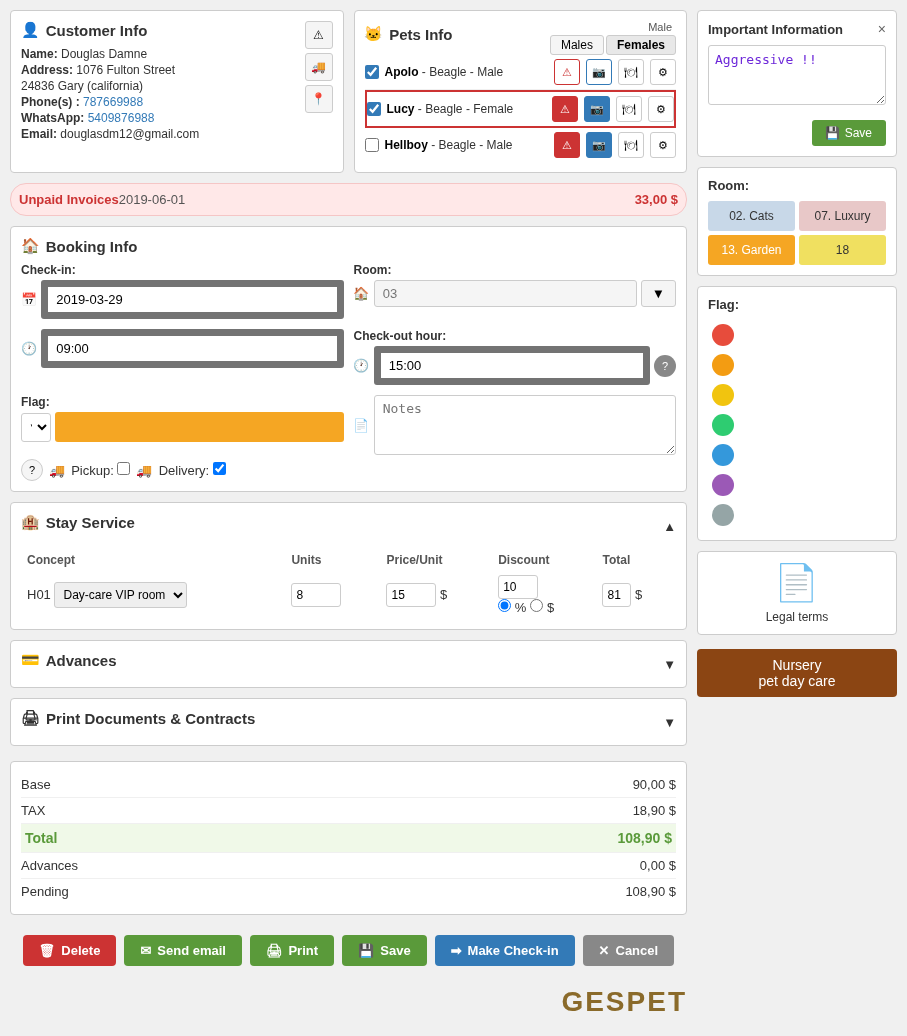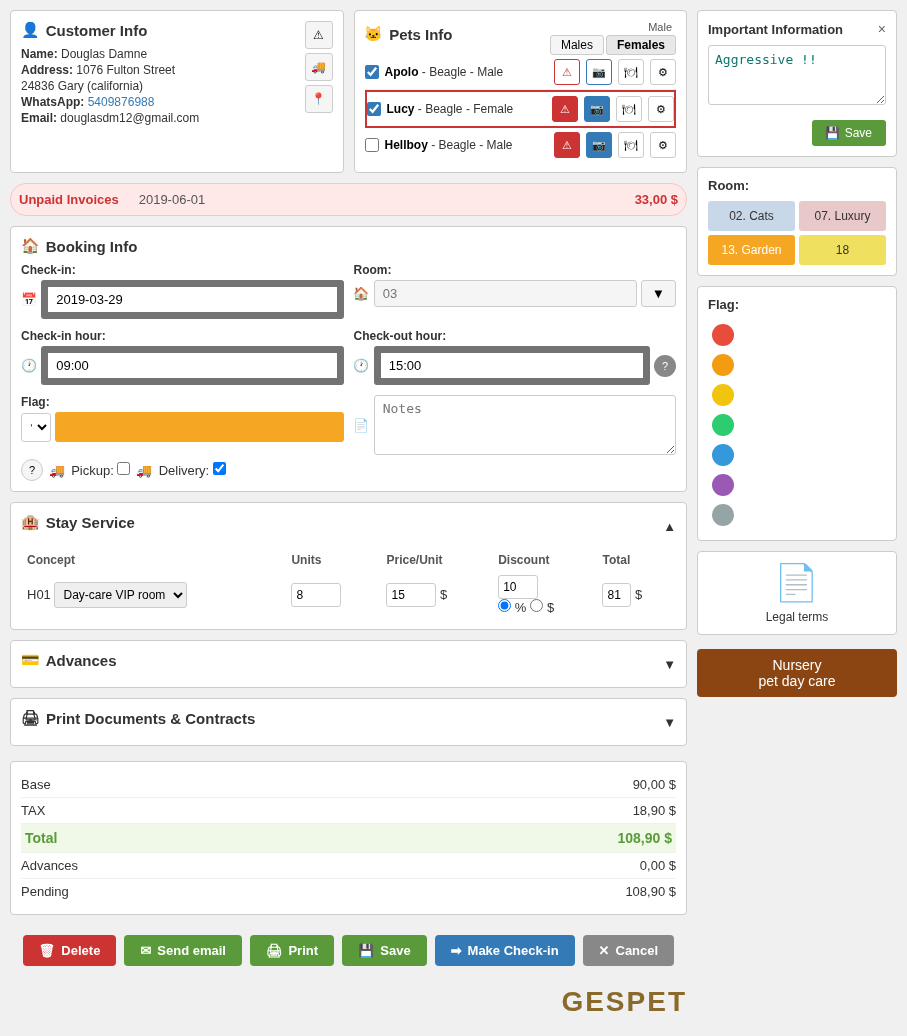--- a/index.html
+++ b/index.html
@@ -27,21 +27,21 @@
     .pet-row { display: flex; align-items: center; gap: 6px; padding: 4px 0; border-bottom: 1px solid #f0f0f0; }
     .pet-row:last-child { border-bottom: none; }
     .pet-checkbox { width: 14px; height: 14px; accent-color: #337ab7; }
     .pet-name { flex: 1; font-size: 12px; }
     .pet-name .name { color: #000000; font-weight: bold; }
     .pet-action-btn { width: 26px; height: 26px; border-radius: 3px; border: 1px solid #ccc; display: flex; align-items: center; justify-content: center; cursor: pointer; font-size: 11px; background: #fff; }
     .pet-action-btn.red { border-color: #cc3333; color: #cc3333; }
     .pet-action-btn.blue { border-color: #337ab7; color: #337ab7; }
     
     
-    .unpaid-invoices { background: #ffe8e8; border: 1px solid #f5c6c6; border-radius: 16px; padding: 8px 8px; display: flex; align-items: center; gap: 20px; }
+    .unpaid-invoices { background: #ffe8e8; border: 1px solid #f5c6c6; border-radius: 16px; padding: 8px 8px; display: flex; align-items: center; }
     .unpaid-label { font-weight: bold; color: #cc3333; }
     .unpaid-date { color: #555; }
     .unpaid-amount { margin-left: auto; font-weight: bold; color: #cc3333; }
     
     
     .booking-info { background: #fff; border: 1px solid #ccc; border-radius: 4px; padding: 10px; }
     .booking-grid { display: grid; grid-template-columns: 1fr 1fr; gap: 10px; margin-top: 8px; }
     .form-group { display: flex; flex-direction: column; gap: 3px; }
     .form-label { font-weight: bold; font-size: 12px; }
     .form-input { display: flex; align-items: center; gap: 4px; }
@@ -82,21 +82,21 @@
     .btn-checkin { background: #337ab7; }
     .btn-cancel { background: #888; }
     
     
     .gespet-logo { text-align: right; margin-top: 10px; }
     .gespet-text { font-size: 28px; font-weight: bold; color: #8a6a2a; letter-spacing: 2px; }
     
     
     .important-info-card { background: #fff; border: 1px solid #ccc; border-radius: 4px; padding: 10px; }
     .important-header { display: flex; align-items: center; justify-content: space-between; margin-bottom: 8px; font-weight: bold; font-size: 13px; }
-    .important-text { border: 1px solid #ccc; border-radius: 3px; padding: 6px; min-height: 60px; font-size: 13px; color: #0f766e; background: #fff; width: 100%; }
+    .important-text { border: 1px solid #ccc; border-radius: 3px; padding: 6px; min-height: 60px; font-size: 13px; color: #6d28d9; background: #fff; width: 100%; }
     .save-btn-green { background: #5a9a3a; color: #fff; border: none; border-radius: 3px; padding: 6px 14px; cursor: pointer; font-size: 12px; float: right; margin-top: 6px; display: flex; align-items: center; gap: 4px; }
     
     .room-card { background: #fff; border: 1px solid #ccc; border-radius: 4px; padding: 10px; }
     .room-card .card-title { font-weight: bold; margin-bottom: 8px; }
     .room-grid { display: grid; grid-template-columns: 1fr 1fr; gap: 4px; }
     .room-item { padding: 8px 6px; text-align: center; font-size: 12px; border-radius: 3px; }
     .room-item.cats { background: #c8d8e8; }
     .room-item.luxury { background: #e8c8c8; }
     .room-item.garden { background: #f5a623; color: #fff; }
     .room-item.num18 { background: #f0e060; }
@@ -153,20 +153,24 @@
           <span>Douglas Damne</span>
         </div>
         <div class="info-line">
           <span class="label">Address:</span>
           <span>1076 Fulton Street</span>
         </div>
         <div class="info-line">
           <span>24836  Gary (california)</span>
         </div>
         <div class="info-line">
+          <span class="label">Phone(s) :</span>
+          <a>787669988</a>
+        </div>
+        <div class="info-line">
           <span class="label">WhatsApp:</span>
           <a>5409876988</a>
         </div>
         <div class="info-line">
           <span class="label">Email:</span>
           <span>douglasdm12@gmail.com</span>
         </div>
       </div>
 
       <div class="pets-info" style="flex:1;">
@@ -244,21 +248,20 @@
         <div class="form-group">
           <label class="form-label">Room:</label>
           <div class="room-input-row">
             <span class="input-icon">🏠</span>
             <input type="text" style="background: rgb(245, 245, 245); flex: 1 1 0%;" placeholder="03">
             <button class="dropdown-btn">▼</button>
           </div>
         </div>
 
         <div class="form-group">
-          <label class="form-label">Check-in hour:</label>
           <div class="form-input">
             <span class="input-icon">🕐</span>
             <input type="text" value="09:00" style="">
           </div>
         </div>
 
         <div class="form-group">
           <label class="form-label">Check-out hour:</label>
           <div class="form-input">
             <span class="input-icon">🕐</span>

